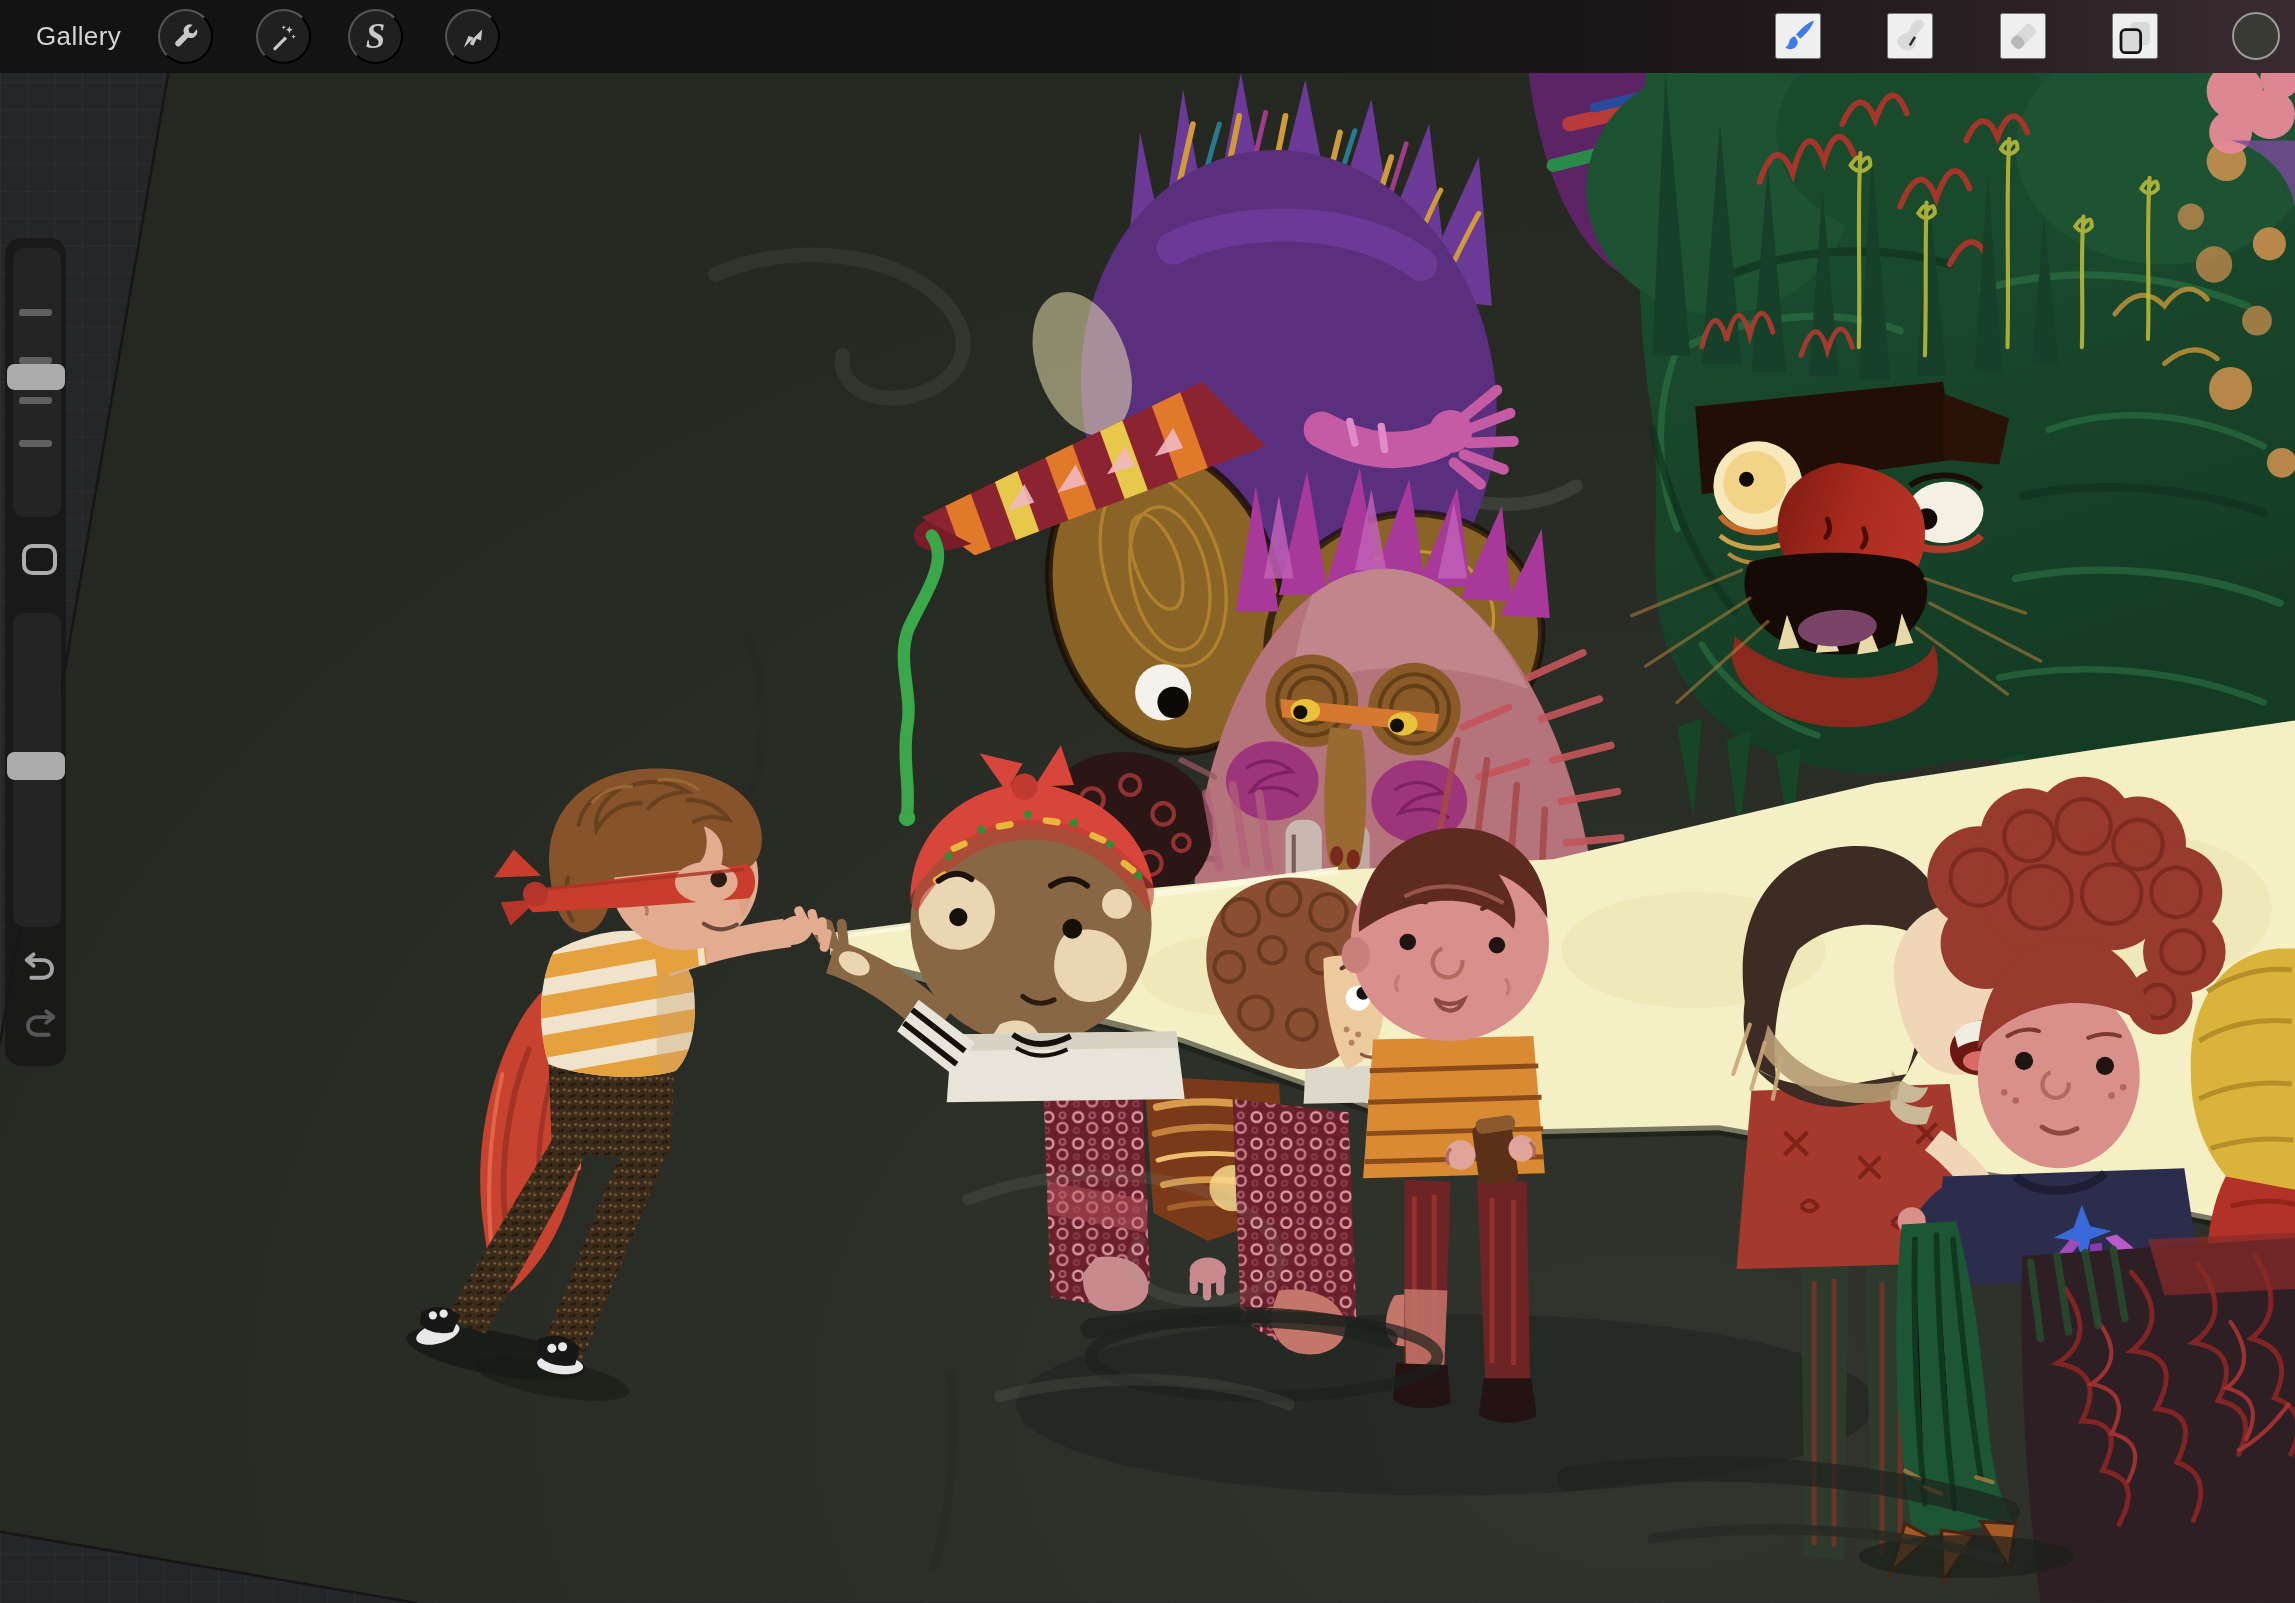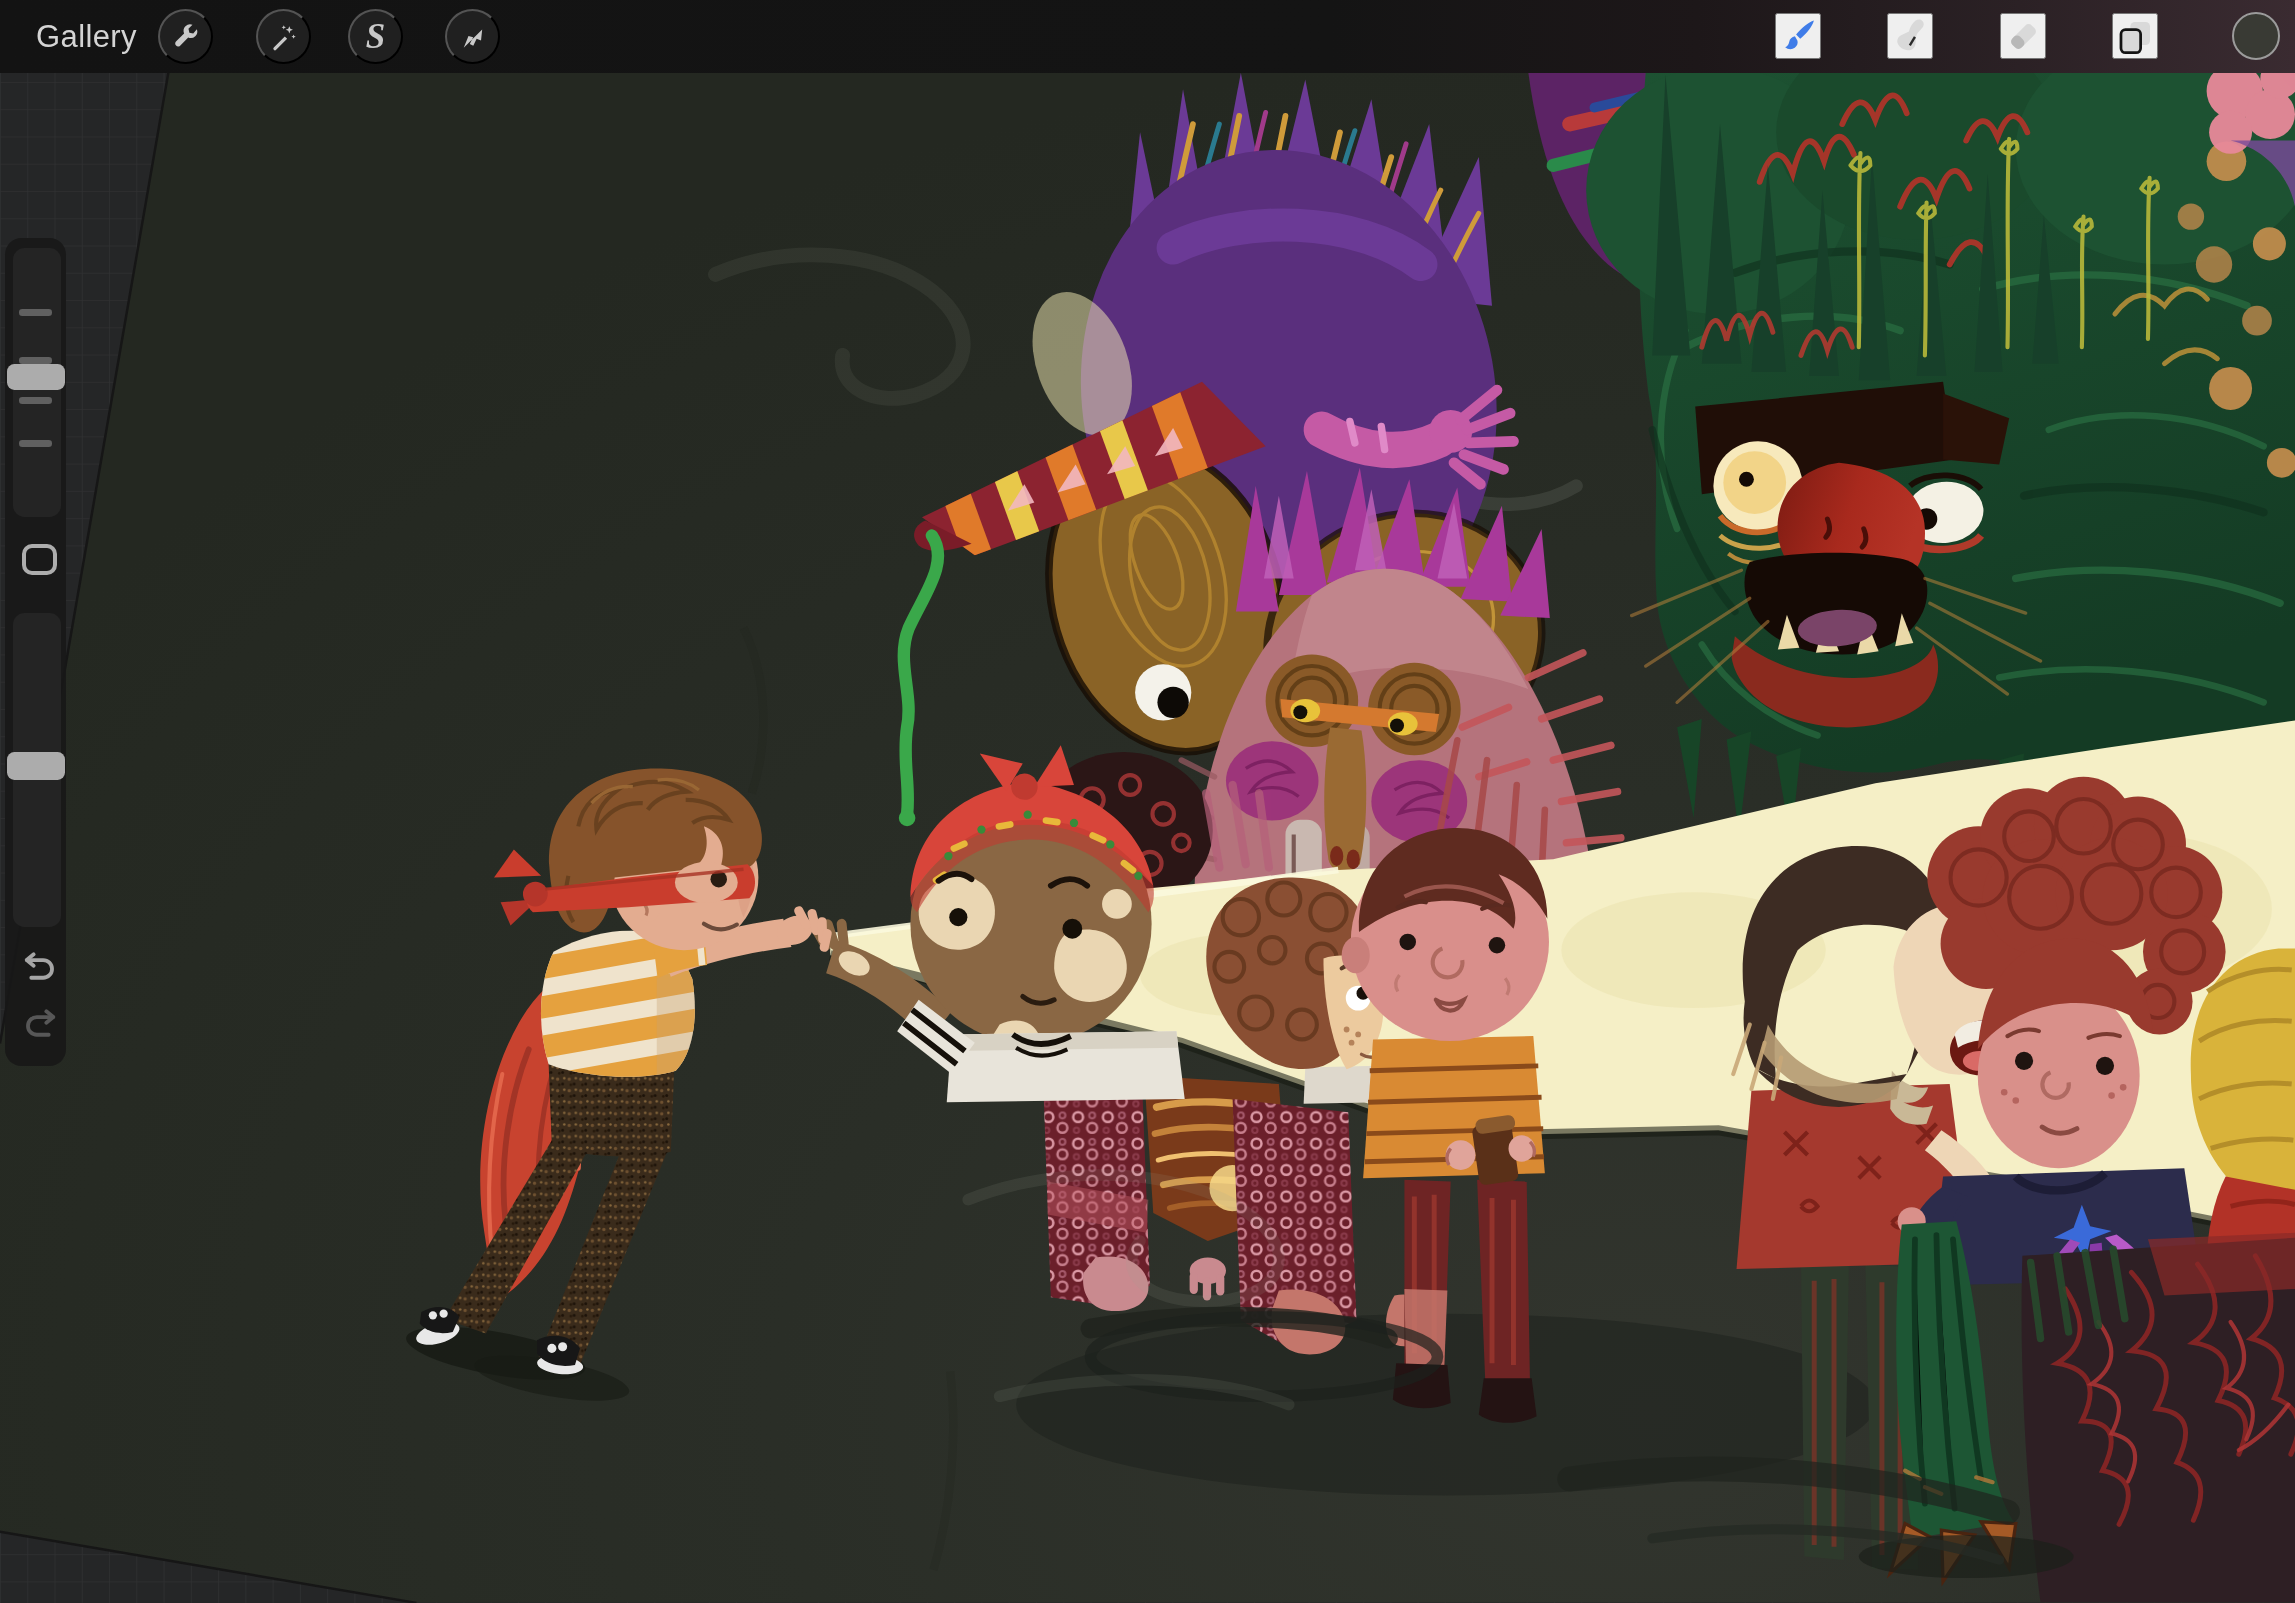--- a/index.html
+++ b/index.html
@@ -2,21 +2,21 @@
 <html style="font-size:13.2px"><head>
 <meta charset="utf-8">
 <style>
   html,body{margin:0;padding:0;background:#1c1c1c;font-family:"Liberation Sans",sans-serif;}
   .stage{position:relative;width:2295px;height:1603px;overflow:hidden;background:#252627;}
   .art{position:absolute;left:0;top:0;}
   
   .topbar{position:absolute;left:0;top:0;width:2295px;height:73px;
     background:linear-gradient(90deg,#131313 0%,#141414 58%,#1d1719 74%,#2b2125 88%,#3a2b31 100%);}
   .gallery-label{position:absolute;left:36px;top:0;height:63px;line-height:73px;
-    font-size:31px;color:#d4d4d4;letter-spacing:0.4px;}
+    font-size:26px;color:#d4d4d4;letter-spacing:0.4px;}
   .tool-circle{position:absolute;top:9px;width:55px;height:55px;border-radius:50%;
     background:#202020;display:flex;align-items:center;justify-content:center;}
   .tool-plain{position:absolute;top:13.2px;width:46px;height:46px;display:flex;align-items:center;justify-content:center;}
   .tool-circle svg,.tool-plain svg{display:block;}
   .color-swatch{position:absolute;top:12.4px;width:48px;height:48px;border-radius:50%;
     background:#393a34;border:2.5px solid #9b9b9b;box-sizing:border-box;}
   
   .sidebar{position:absolute;left:5px;top:238px;width:61px;height:828px;border-radius:16.5px;
     background:rgba(24,24,24,.92);}
   .side-track{position:absolute;left:8.3px;width:48px;border-radius:11.6px;background:#242424;}

